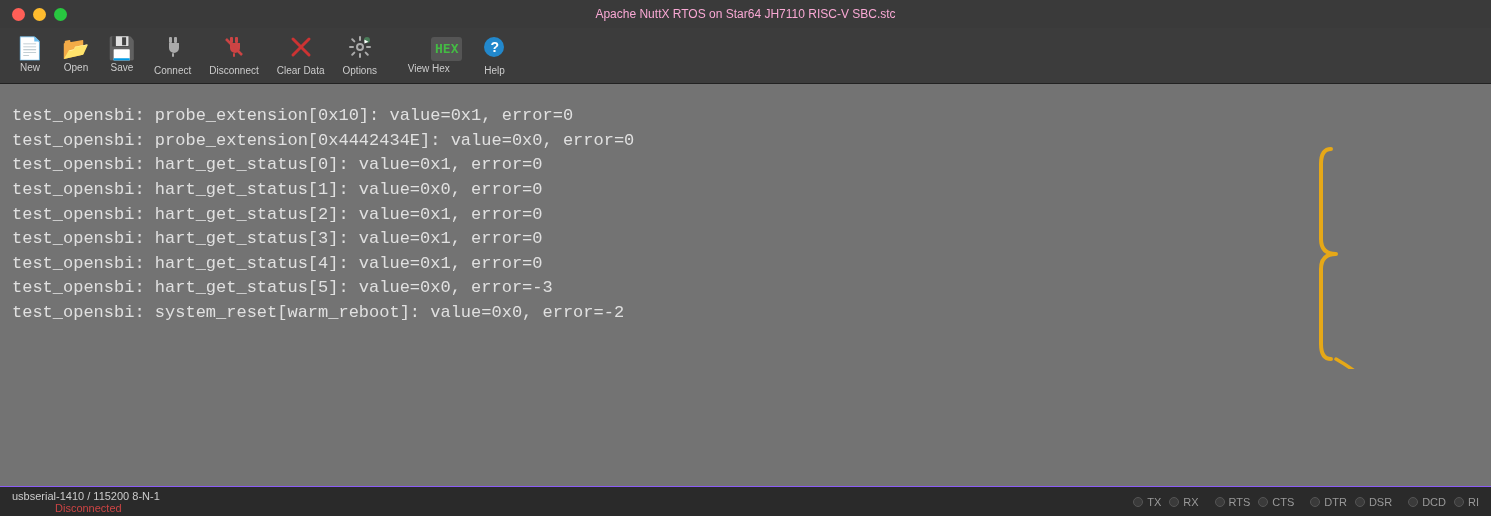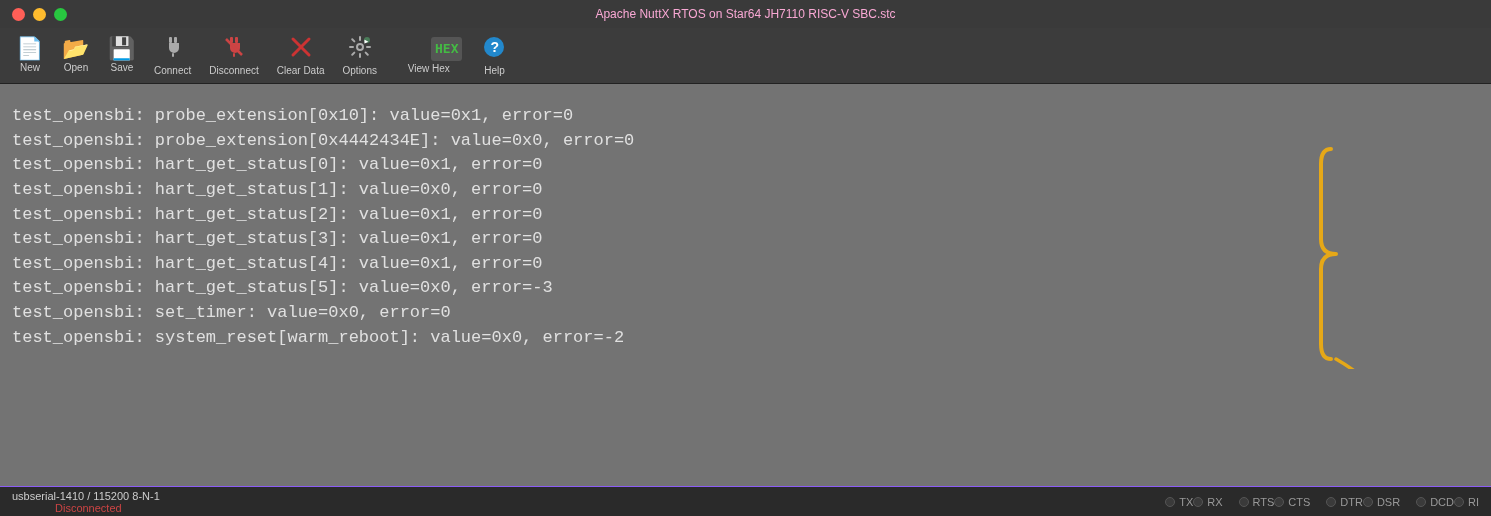--- a/index.html
+++ b/index.html
@@ -129,21 +129,21 @@
 
     .statusbar-right {
       display: flex;
       align-items: center;
       gap: 16px;
     }
 
     .status-indicator-group {
       display: flex;
       align-items: center;
-      gap: 0;
+      gap: 8px;
     }
 
     .status-indicator {
       display: flex;
       align-items: center;
       gap: 4px;
     }
 
     .indicator-dot {
       width: 10px;
@@ -253,21 +253,20 @@
 
 <div class="terminal" style="position:relative;">
   <div class="terminal-line">test_opensbi: probe_extension[0x10]: value=0x1, error=0</div>
   <div class="terminal-line">test_opensbi: probe_extension[0x4442434E]: value=0x0, error=0</div>
   <div class="terminal-line">test_opensbi: hart_get_status[0]: value=0x1, error=0</div>
   <div class="terminal-line">test_opensbi: hart_get_status[1]: value=0x0, error=0</div>
   <div class="terminal-line">test_opensbi: hart_get_status[2]: value=0x1, error=0</div>
   <div class="terminal-line">test_opensbi: hart_get_status[3]: value=0x1, error=0</div>
   <div class="terminal-line">test_opensbi: hart_get_status[4]: value=0x1, error=0</div>
   <div class="terminal-line">test_opensbi: hart_get_status[5]: value=0x0, error=-3</div>
-  <div class="terminal-line">test_opensbi: set_timer: value=0x0, error=0</div>
   <div class="terminal-line">test_opensbi: system_reset[warm_reboot]: value=0x0, error=-2</div>
 
   <div style="position:absolute; right:80px; top:55px; pointer-events:none;">
     <svg width="100" height="230" viewBox="0 0 100 230" fill="none" xmlns="http://www.w3.org/2000/svg">
 
       <path d="M20 10 Q10 10 10 25 L10 100 Q10 115 25 115 Q10 115 10 130 L10 205 Q10 220 20 220" stroke="#e6a817" stroke-width="4" fill="none" stroke-linecap="round" stroke-linejoin="round"></path>
 
       <path d="M25 220 Q60 240 80 270" stroke="#e6a817" stroke-width="3.5" fill="none" stroke-linecap="round"></path>
       <polygon points="80,270 70,258 84,258" fill="#e6a817"></polygon>
     </svg>

